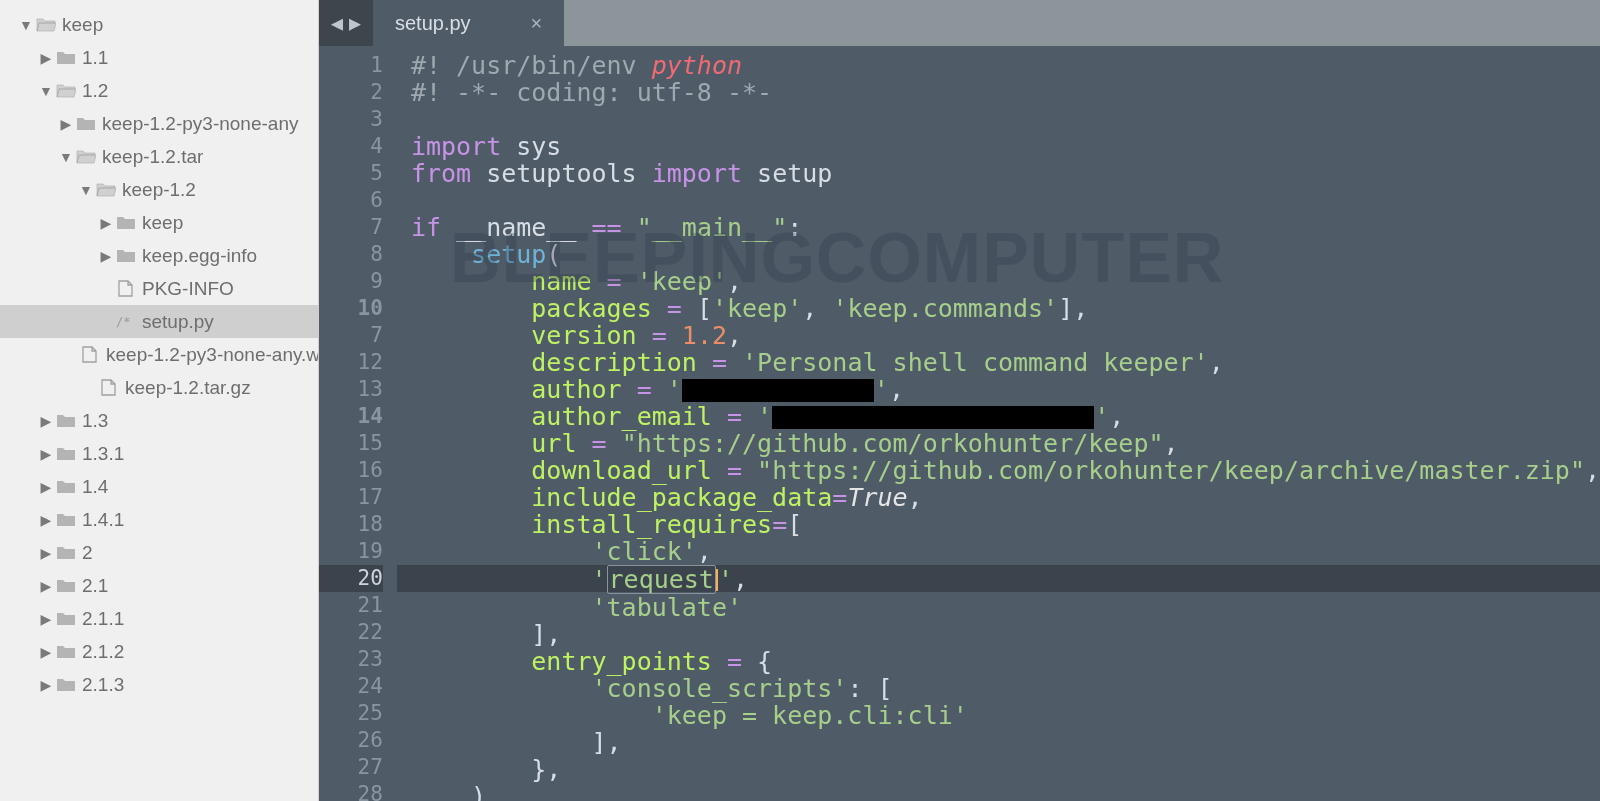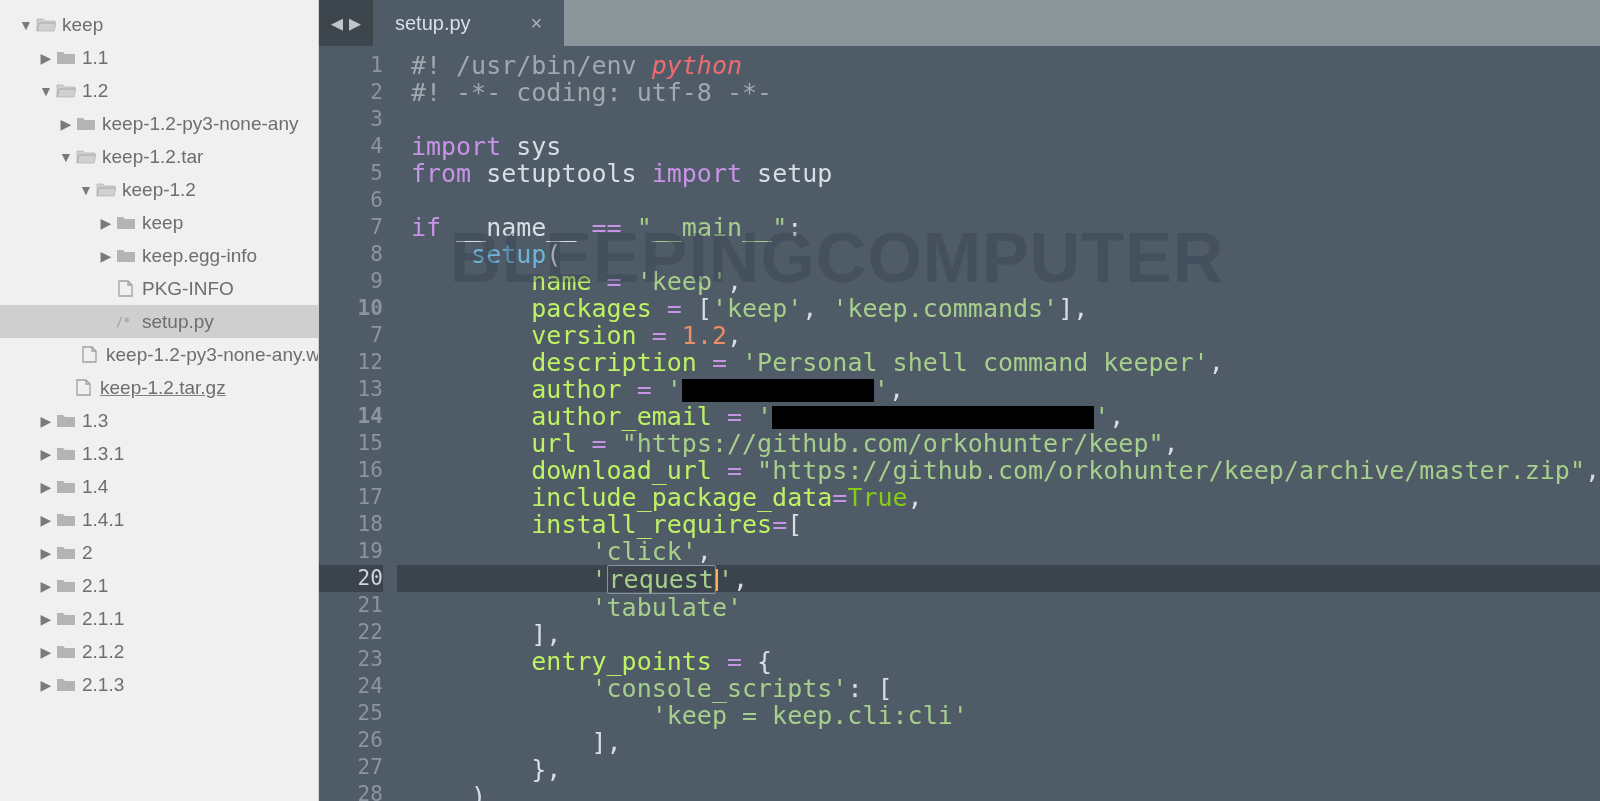--- a/index.html
+++ b/index.html
@@ -108,21 +108,21 @@
   background:#3b444d;
 }
 .c-comment { color:#a0a8b0; }
 .c-commentred { color:#ef6b73; font-style:italic; }
 .c-kw   { color:#c793e6; }
 .c-func { color:#6fb4d8; }
 .c-op   { color:#c793e6; }
 .c-var  { color:#bef264; }
 .c-str  { color:#a7cf8c; }
 .c-num  { color:#e98e67; }
-.c-true { color:#84cc16; }
+.c-true { color:#e5e5e5; font-style:italic; }
 .c-punc { color:#d8dee6; }
 
 .redact1 {
   display:inline-block; width:192px; height:23px; background:#000;
   vertical-align:-4px;
 }
 .redact2 {
   display:inline-block; width:322px; height:23px; background:#000;
   vertical-align:-4px;
 }
@@ -245,21 +245,21 @@
       </div>
       <div class="tree-row" style="padding-left: 78px;">
         <span class="caret"></span>
         <span class="icon file-icon">
           <svg viewBox="0 0 20 17">
             <use href="#ico-file"></use>
           </svg>
         </span>
         <span class="label">keep-1.2-py3-none-any.whl</span>
       </div>
-      <div class="tree-row" style="padding-left: 56px; text-decoration: underline;">
+      <div class="tree-row" style="padding-left: 81px;">
         <span class="caret"></span>
         <span class="icon file-icon">
           <svg viewBox="0 0 20 17">
             <use href="#ico-file"></use>
           </svg>
         </span>
         <span class="label">keep-1.2.tar.gz</span>
       </div>
       <div class="tree-row" style="padding-left: 38px;">
         <span class="caret">▶</span>

